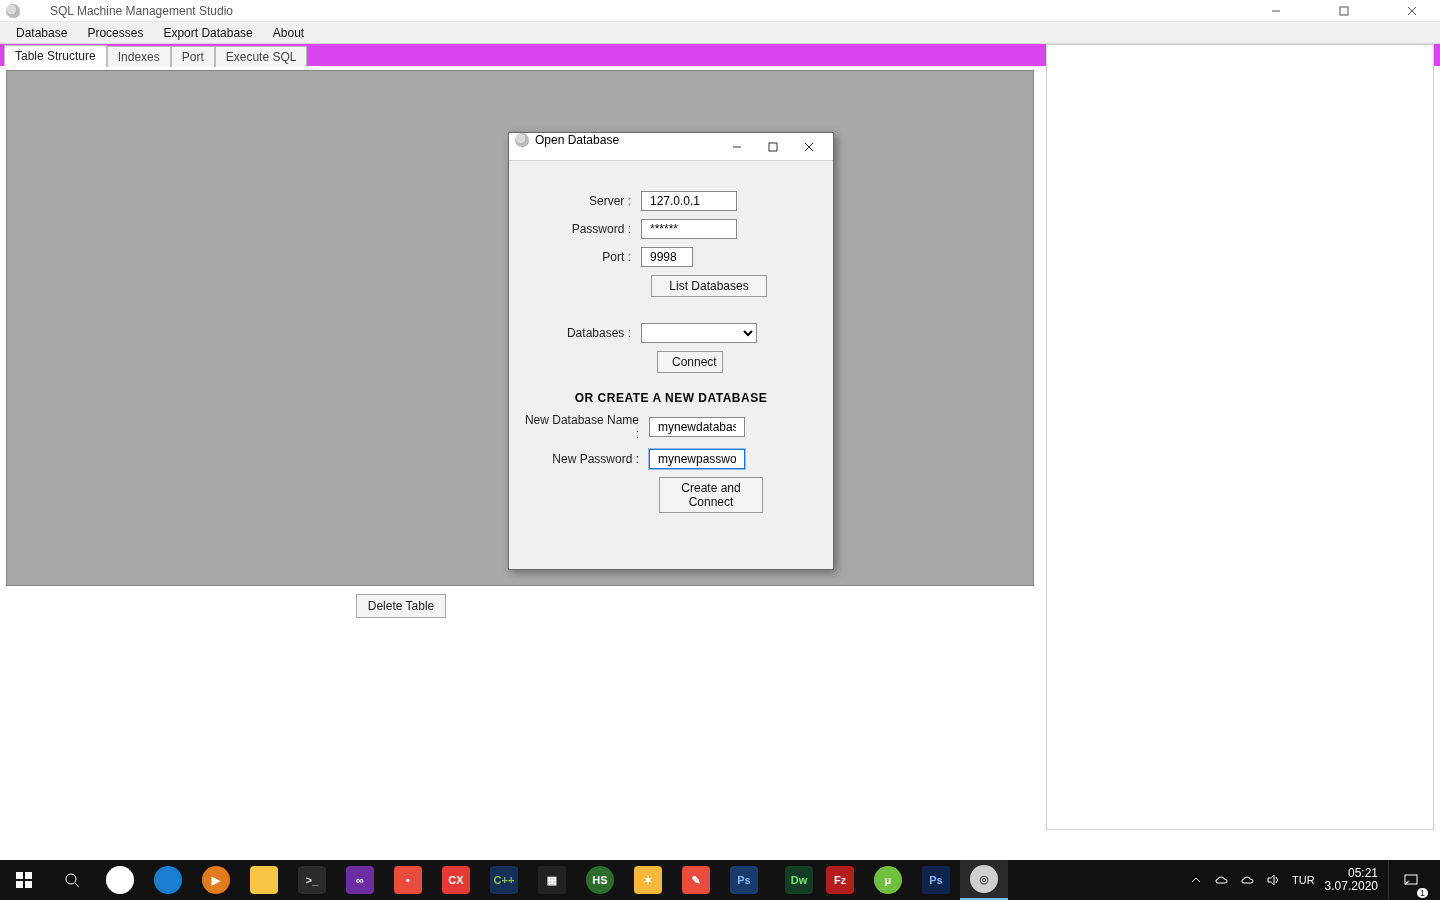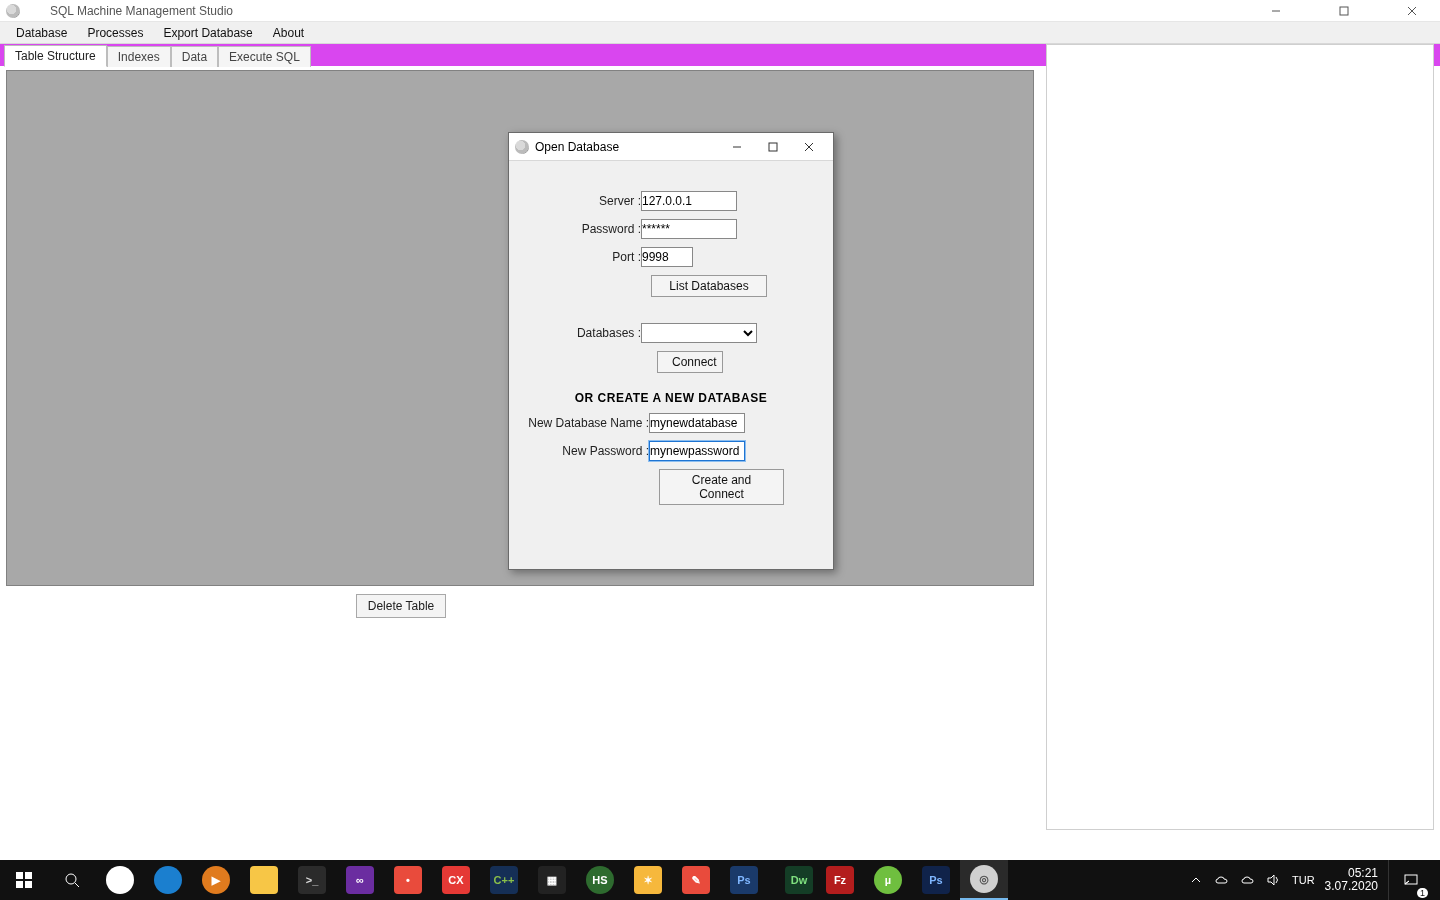--- a/index.html
+++ b/index.html
@@ -70,36 +70,36 @@
   width: 90px; height: 24px; background: #f4f4f4; border: 1px solid #a8a8a8;
   display: flex; align-items: center; justify-content: center; color: #222;
 }
 .dialog {
   position: absolute; left: 508px; top: 132px; width: 326px; height: 438px;
   background: #f0f0f0; border: 1px solid #6a6a6a;
   box-shadow: 3px 3px 8px rgba(0,0,0,0.35);
   z-index: 10;
 }
 .dialog .dtitle {
-  height: 28px; background: #fff; display: flex; align-items: center;
+  height: 28px; background: #fff; display: flex; 
   padding: 0 6px; border-bottom: 1px solid #d8d8d8;
 }
 .dialog .dtitle .app-icon { width: 14px; height: 14px; border-radius: 50%;
   background: radial-gradient(circle at 40% 40%, #d9d9d9 0 40%, #bbb 41% 70%, #999 71% 100%);
   margin-right: 6px;}
 .dialog .dtitle .spacer { flex: 1; }
 .dialog .dtitle .dt-btn { width: 36px; height: 28px; display:flex; align-items:center; justify-content:center;}
 .dialog .dtitle .dt-btn svg { width:10px; height:10px; stroke:#333; stroke-width:1; fill:none;}
 
 .dialog .body { padding: 12px 12px 12px 12px; }
 
 .form-row { display:flex; align-items:center; margin-bottom: 8px; }
-.form-row label { flex: 0 0 120px; text-align: right; color: #222; }
+.form-row label { flex: 0 0 120px; text-align: right; padding-right: 10px; color: #222; }
 .form-row input[type=text], .form-row input[type=password] {
-  height: 20px; border: 1px solid #888; padding: 1px 0; background:#fff; font-size:12px;
+  height: 20px; border: 1px solid #888; padding: 1px 8px; background:#fff; font-size:12px;
 }
 .form-row select {
   height: 20px; border: 1px solid #888; background:#fff; font-size:12px;
 }
 .btn {
   background:#f4f4f4; border:1px solid #999; padding: 3px 14px; color:#111;
 }
 .btn-row { display:flex; margin-bottom: 8px;}
 .btn-row .pad { width: 130px; }
 
@@ -159,21 +159,21 @@
 <div class="menubar">
   <div class="menu-item">Database</div>
   <div class="menu-item">Processes</div>
   <div class="menu-item">Export Database</div>
   <div class="menu-item">About</div>
 </div>
 
 <div class="tabbar">
   <div class="tab active">Table Structure</div>
   <div class="tab inactive">Indexes</div>
-  <div class="tab inactive">Data</div>
+  <div class="tab inactive">Port</div>
   <div class="tab inactive">Execute SQL</div>
 </div>
 
 <div class="main-region">
   <div class="gray-body"></div>
 </div>
 
 <div class="right-panel"></div>
 
 <div class="delete-btn">Delete Table</div>
@@ -242,21 +242,21 @@
       <label style="flex-basis:128px">New Database Name :</label>
       <input type="text" style="width: 96px;" value="mynewdatabase">
     </div>
     <div class="form-row">
       <label style="flex-basis:128px">New Password :</label>
       <input type="text" class="focused" style="width: 96px;" value="mynewpassword">
     </div>
 
     <div class="btn-row">
       <div style="width:138px"></div>
-      <button class="btn" style="width:125px">Create and Connect</button>
+      <button class="btn" style="width:104px">Create and Connect</button>
     </div>
   </div>
 </div>
 
 <div class="taskbar">
   <div class="tb-start">
     <div class="winlogo">
         <div></div>
         <div></div>
         <div></div>

